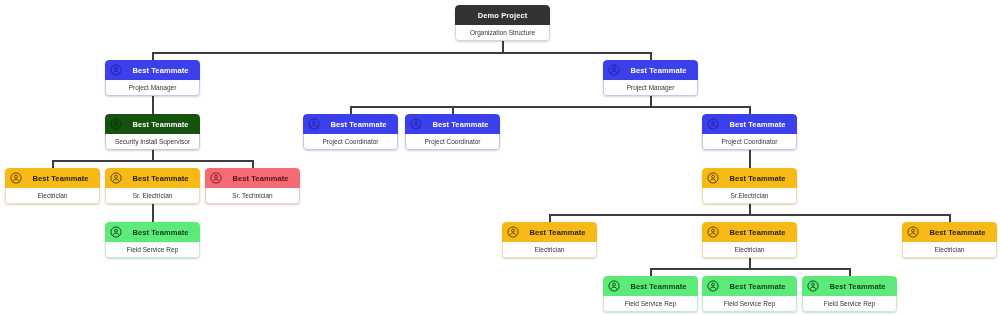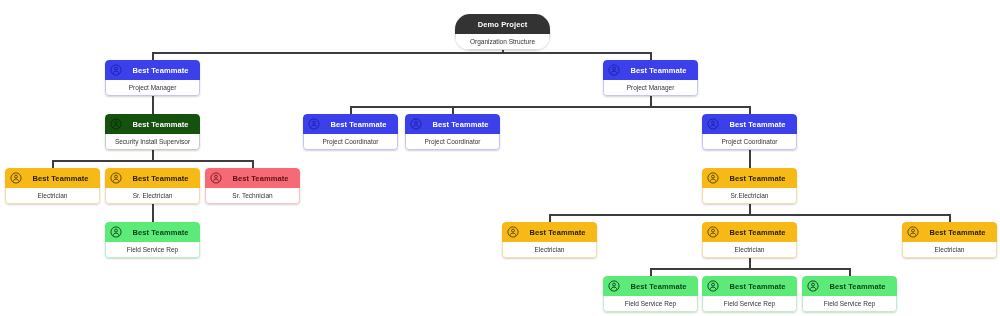--- a/index.html
+++ b/index.html
@@ -158,21 +158,21 @@
   <div>
 
     <div class="line v" style="left:749px; top:258px; height:11px;"></div>
 
     <div class="line h" style="left:650px; top:268px; width:200px;"></div>
     <div class="line v" style="left:650px; top:268px; height:8px;"></div>
     <div class="line v" style="left:849px; top:268px; height:8px;"></div>
   </div>
 
   <div id="nodes-layer">
-      <div class="node v-root" style="left: 455px; top: 14px; border-radius: 15px;">
+      <div class="node v-root" style="left: 455px; top: 5px;">
         <div class="node-header">
           <div class="node-title">Demo Project</div>
         </div>
         <div class="node-body">Organization Structure</div>
       </div>
       <div class="node v-blue" style="left: 105px; top: 60px;">
         <div class="node-header">
           <span style="display: flex;">
             <svg class="node-avatar" viewBox="0 0 24 24" fill="none" stroke="currentColor" stroke-width="1.8">
               <circle cx="12" cy="12" r="10.2"></circle>

